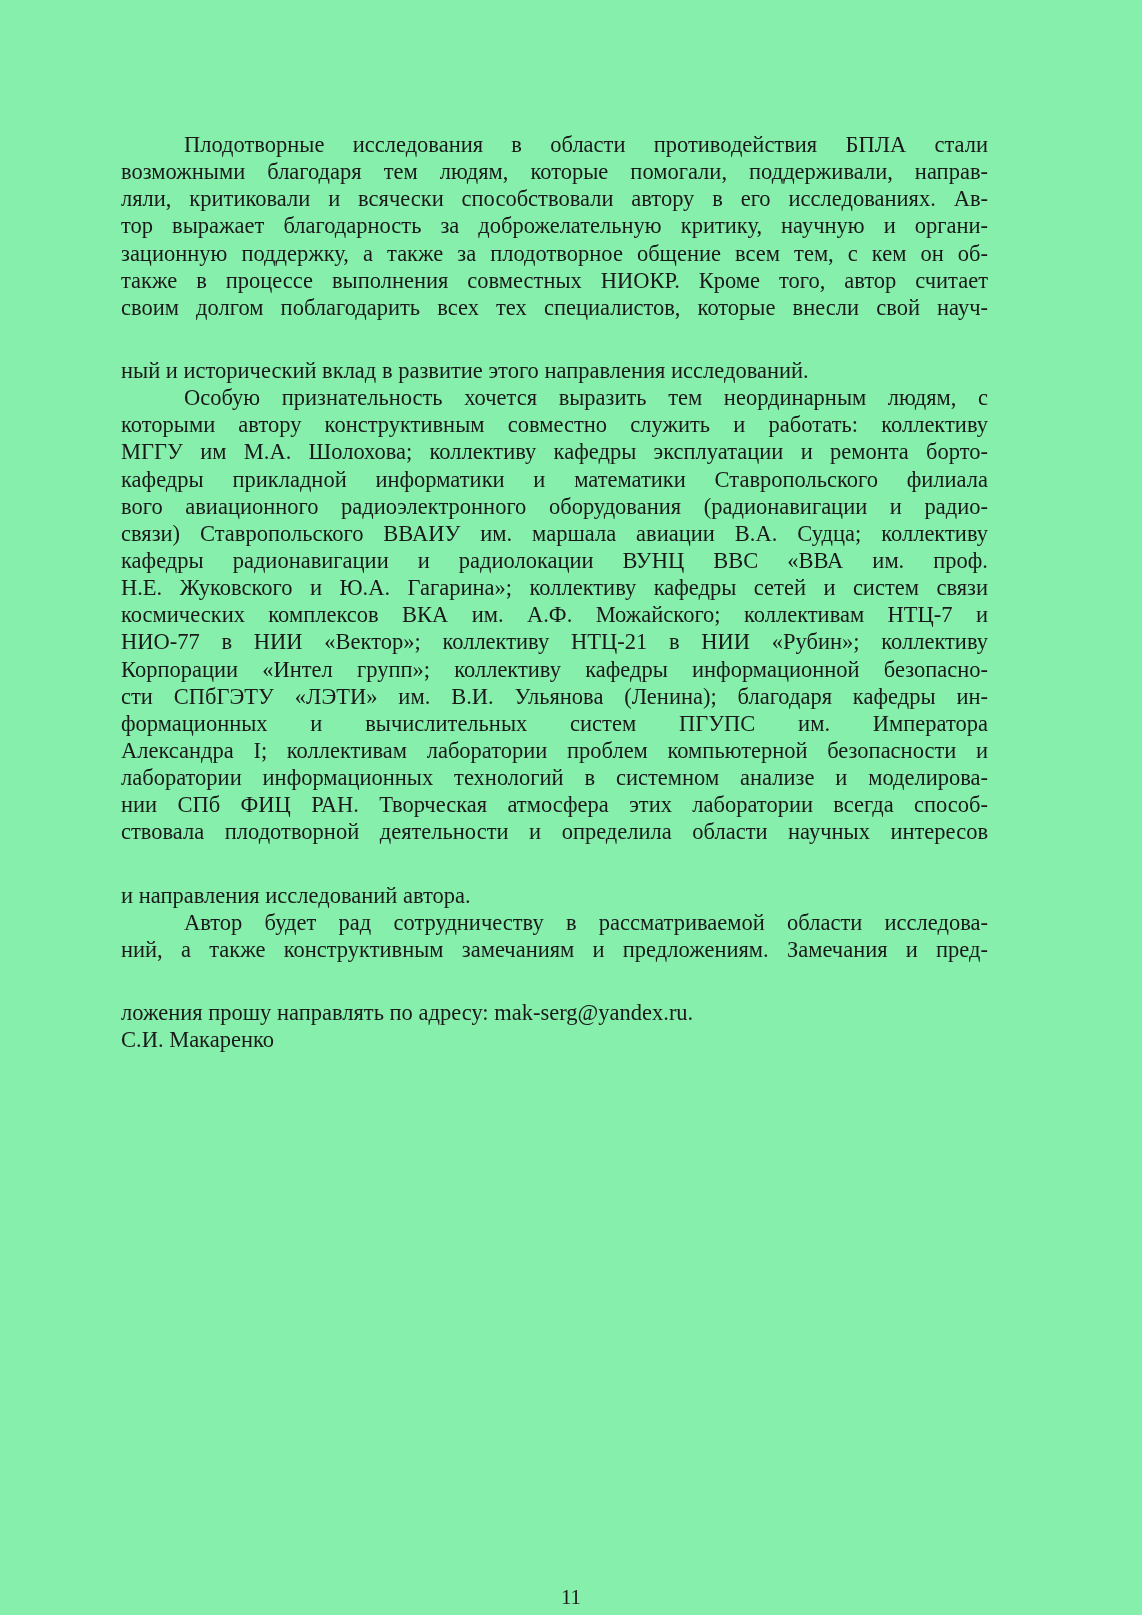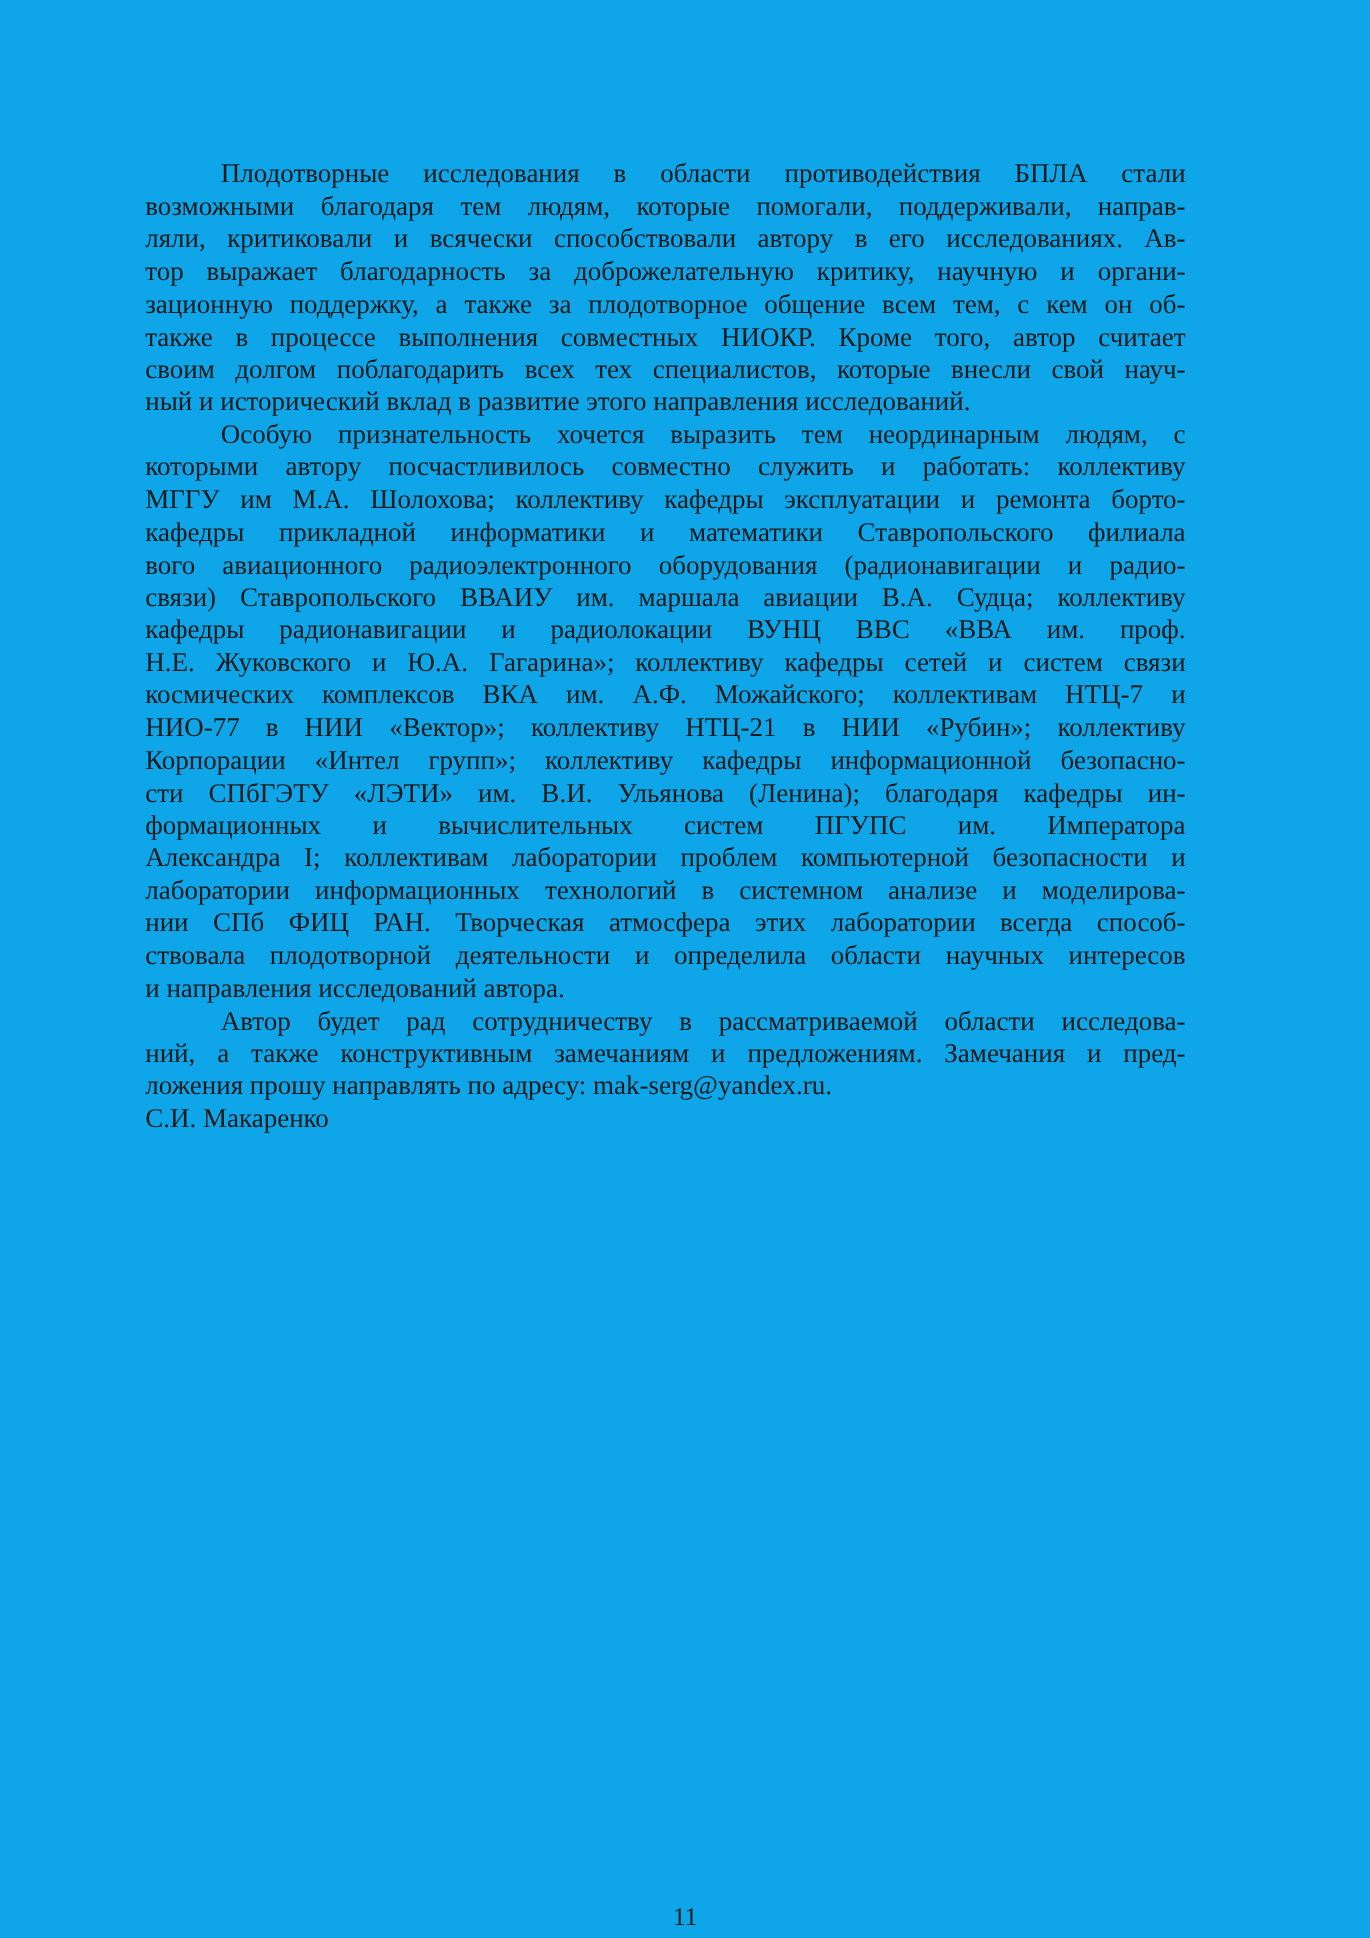--- a/index.html
+++ b/index.html
@@ -13,21 +13,21 @@
       position: relative;
       overflow: hidden;
       font-family: "Liberation Serif", "DejaVu Serif", serif;
       color: #1a1a1a;
     }
     .page {
       position: absolute;
       left: 0; top: 0;
       width: 1142px;
       height: 1615px;
-      background: #0ea5e9;
+      background: #86efac;
     }
     .text-block {
       position: absolute;
       left: 121px;
       top: 131px;
       width: 867px;
       font-size: 22.5px;
       line-height: 27.15px;
     }
     .line {
@@ -36,20 +36,21 @@
       white-space: nowrap;
       text-align: justify;
       text-align-last: justify;
       overflow: visible;
     }
     .line.indent {
       padding-left: 63px;
     }
     .line.last {
       text-align-last: left;
+      margin-top: 36px;
     }
     .signature {
       display: block;
       height: 27.15px;
       white-space: nowrap;
     }
     .page-number {
       position: absolute;
       left: 0;
       width: 1142px;
@@ -71,21 +72,21 @@
       <span class="line">ляли, критиковали и всячески способствовали автору в его исследованиях. Ав-</span>
       <span class="line">тор выражает благодарность за доброжелательную критику, научную и органи-</span>
       <span class="line">зационную поддержку, а также за плодотворное общение всем тем, с кем он об-</span>
       <span class="line">также в процессе выполнения совместных НИОКР. Кроме того, автор считает</span>
       <span class="line">своим долгом поблагодарить всех тех специалистов, которые внесли свой науч-</span>
       <span class="line last">ный и исторический вклад в развитие этого направления исследований.</span>
     </div>
 
     <div>
       <span class="line indent">Особую признательность хочется выразить тем неординарным людям, с</span>
-      <span class="line">которыми автору посчастливилось совместно служить и работать: коллективу</span>
+      <span class="line">которыми автору конструктивным совместно служить и работать: коллективу</span>
       <span class="line">МГГУ им М.А. Шолохова; коллективу кафедры эксплуатации и ремонта борто-</span>
       <span class="line">кафедры прикладной информатики и математики Ставропольского филиала</span>
       <span class="line">вого авиационного радиоэлектронного оборудования (радионавигации и радио-</span>
       <span class="line">связи) Ставропольского ВВАИУ им. маршала авиации В.А. Судца; коллективу</span>
       <span class="line">кафедры радионавигации и радиолокации ВУНЦ ВВС «ВВА им. проф.</span>
       <span class="line">Н.Е. Жуковского и Ю.А. Гагарина»; коллективу кафедры сетей и систем связи</span>
       <span class="line">космических комплексов ВКА им. А.Ф. Можайского; коллективам НТЦ-7 и</span>
       <span class="line">НИО-77 в НИИ «Вектор»; коллективу НТЦ-21 в НИИ «Рубин»; коллективу</span>
       <span class="line">Корпорации «Интел групп»; коллективу кафедры информационной безопасно-</span>
       <span class="line">сти СПбГЭТУ «ЛЭТИ» им. В.И. Ульянова (Ленина); благодаря кафедры ин-</span>

